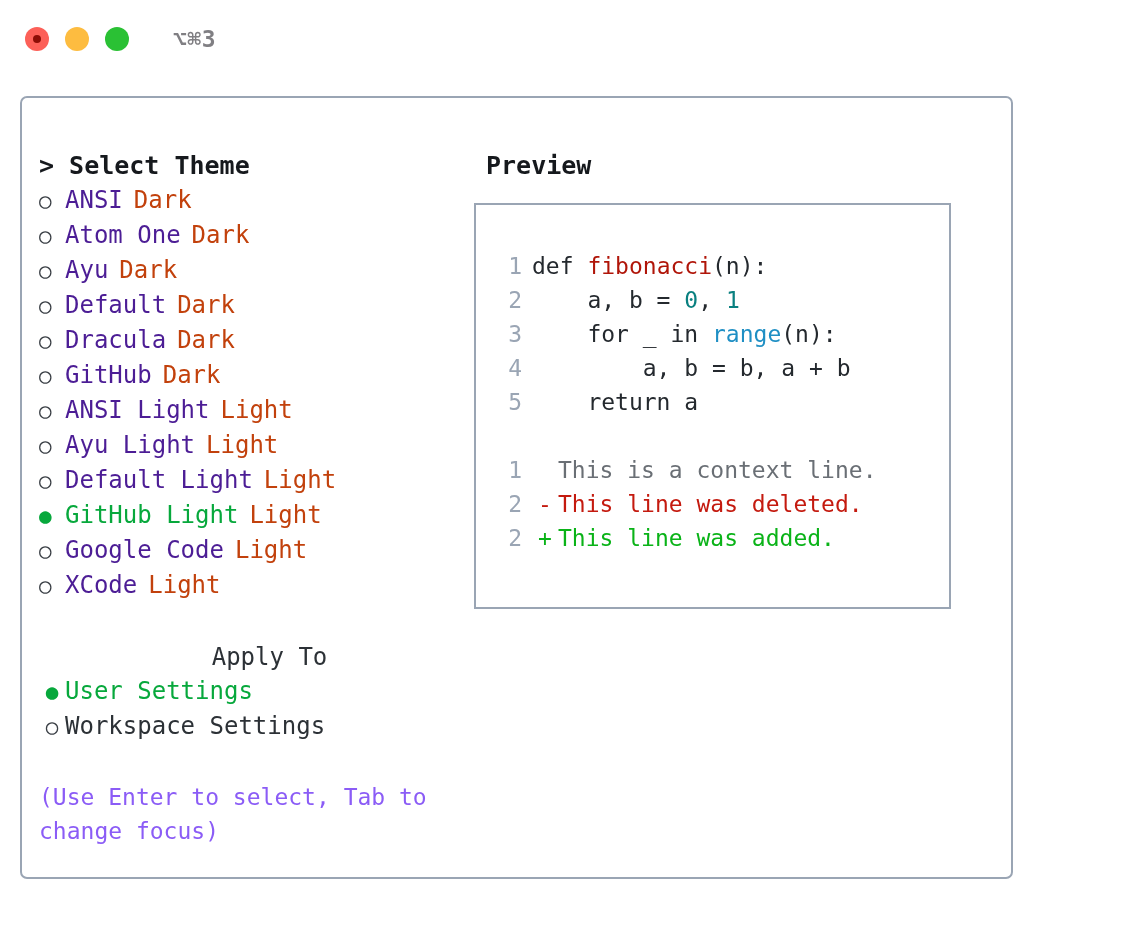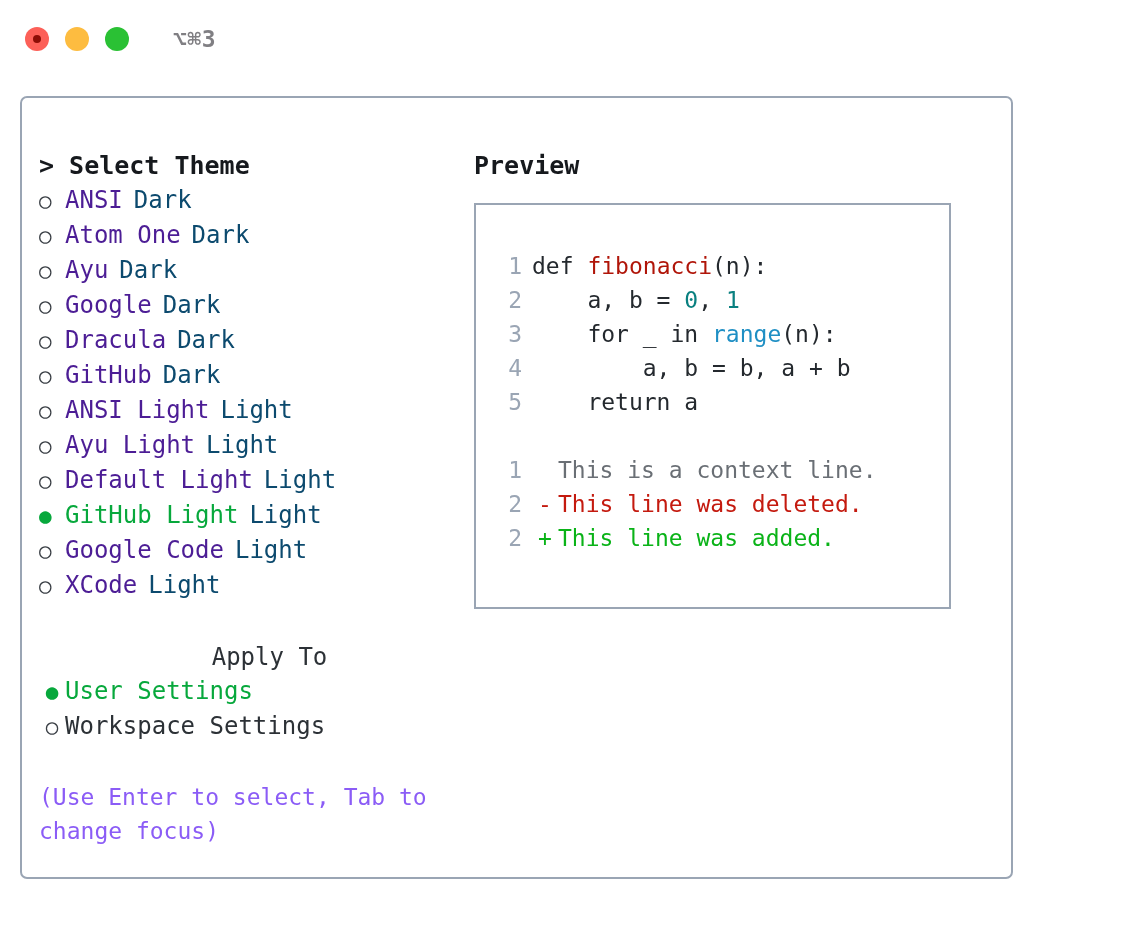--- a/index.html
+++ b/index.html
@@ -114,21 +114,21 @@
   .marker {
     width: 26px;
     flex: none;
     font-size: 21px;
     color: #3a3f45;
   }
   .theme-row.selected .marker { color: #07a83c; }
   .theme-row.selected .theme-name { color: #07a83c; }
   .theme-name { color: #4c1d95; }
   .theme-tag {
-    color: #0c4a6e;
+    color: #c2410c;
     margin-left: 11px;
   }
 
   #apply-to-block {
     margin-top: 37px;
     text-align: center;
   }
   #apply-to-label {
     font-size: 24px;
     line-height: 34px;
@@ -159,21 +159,21 @@
   #right-column {
     flex: 1;
     padding: 51px 0 0 0;
     box-sizing: border-box;
   }
   #preview-header {
     font-size: 25px;
     font-weight: 700;
     color: #16191d;
     line-height: 34px;
-    margin-left: 0;
+    margin-left: 12px;
   }
   #preview-box {
     margin-top: 20px;
     width: 477px;
     height: 406px;
     border: 2px solid #9aa5b4;
     box-sizing: border-box;
     background: #ffffff;
     padding: 44px 0 0 18px;
   }
@@ -222,21 +222,21 @@
   <div id="content-panel">
     <div id="panel-columns">
 
       <div id="left-column">
         <div id="select-theme-header">&gt; Select Theme</div>
 
         <div id="theme-list">
             <div class="theme-row"><span class="marker">○</span><span class="theme-name">ANSI</span><span class="theme-tag">Dark</span></div>
             <div class="theme-row"><span class="marker">○</span><span class="theme-name">Atom One</span><span class="theme-tag">Dark</span></div>
             <div class="theme-row"><span class="marker">○</span><span class="theme-name">Ayu</span><span class="theme-tag">Dark</span></div>
-            <div class="theme-row"><span class="marker">○</span><span class="theme-name">Google</span><span class="theme-tag">Dark</span></div>
+            <div class="theme-row"><span class="marker">○</span><span class="theme-name">Default</span><span class="theme-tag">Dark</span></div>
             <div class="theme-row"><span class="marker">○</span><span class="theme-name">Dracula</span><span class="theme-tag">Dark</span></div>
             <div class="theme-row"><span class="marker">○</span><span class="theme-name">GitHub</span><span class="theme-tag">Dark</span></div>
             <div class="theme-row"><span class="marker">○</span><span class="theme-name">ANSI Light</span><span class="theme-tag">Light</span></div>
             <div class="theme-row"><span class="marker">○</span><span class="theme-name">Ayu Light</span><span class="theme-tag">Light</span></div>
             <div class="theme-row"><span class="marker">○</span><span class="theme-name">Default Light</span><span class="theme-tag">Light</span></div>
             <div class="theme-row selected"><span class="marker">●</span><span class="theme-name">GitHub Light</span><span class="theme-tag">Light</span></div>
             <div class="theme-row"><span class="marker">○</span><span class="theme-name">Google Code</span><span class="theme-tag">Light</span></div>
             <div class="theme-row"><span class="marker">○</span><span class="theme-name">XCode</span><span class="theme-tag">Light</span></div>
           </div>
 

